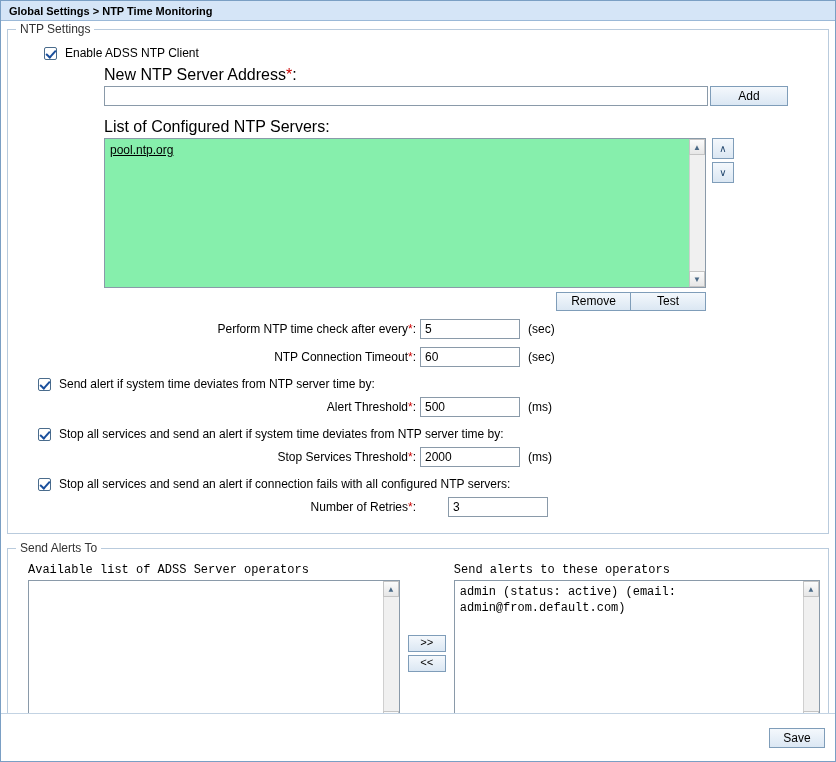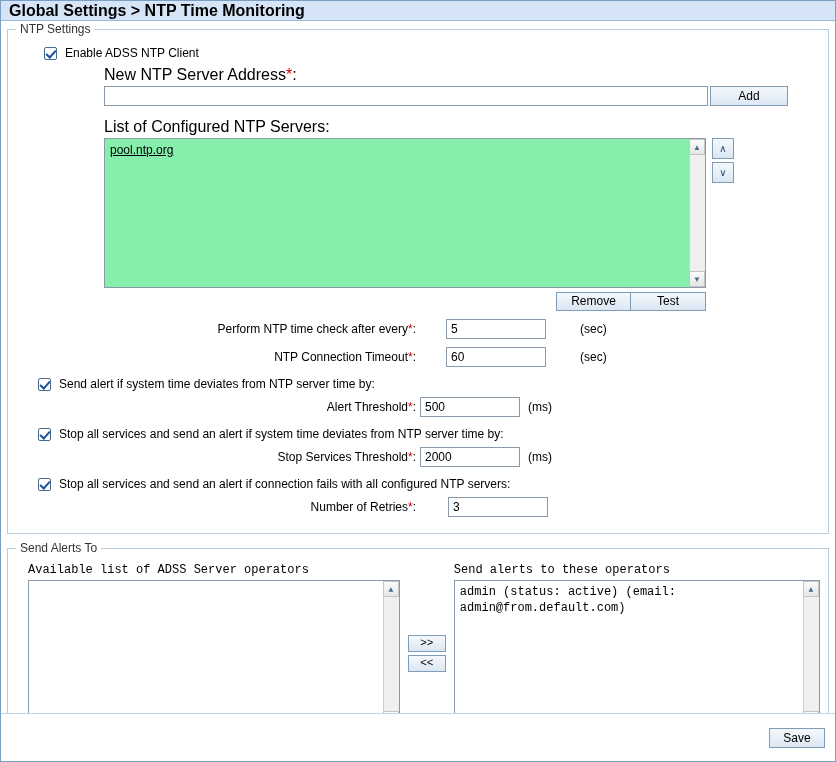--- a/index.html
+++ b/index.html
@@ -21,21 +21,21 @@
 
   
   .page-header {
     height: 20px;
     background: #d5e5f7;
     border-bottom: 1px solid #9bb9d8;
     display: flex;
     align-items: center;
     padding: 0 8px;
     font-weight: bold;
-    font-size: 16px;
+    font-size: 11px;
     color: #000;
   }
 
   
   .fieldset {
     position: relative;
     border: 1px solid #b9cbdd;
     margin: 8px 6px 0 6px;
     padding: 10px 8px 8px 8px;
   }
@@ -175,21 +175,20 @@
     justify-content: flex-end;
   }
   .btn-remove { width: 75px; }
   .btn-test { width: 75px; border-left: none; }
 
   
   .num-row {
     display: flex;
     align-items: center;
     margin-top: 8px;
-    gap: 26px;
   }
   .num-row .cap {
     width: 404px;
     text-align: right;
     padding-right: 4px;
     font-size: 12px;
   }
   .num-input { width: 100px; height: 20px; }
   .unit { margin-left: 8px; font-size: 12px; }
 

